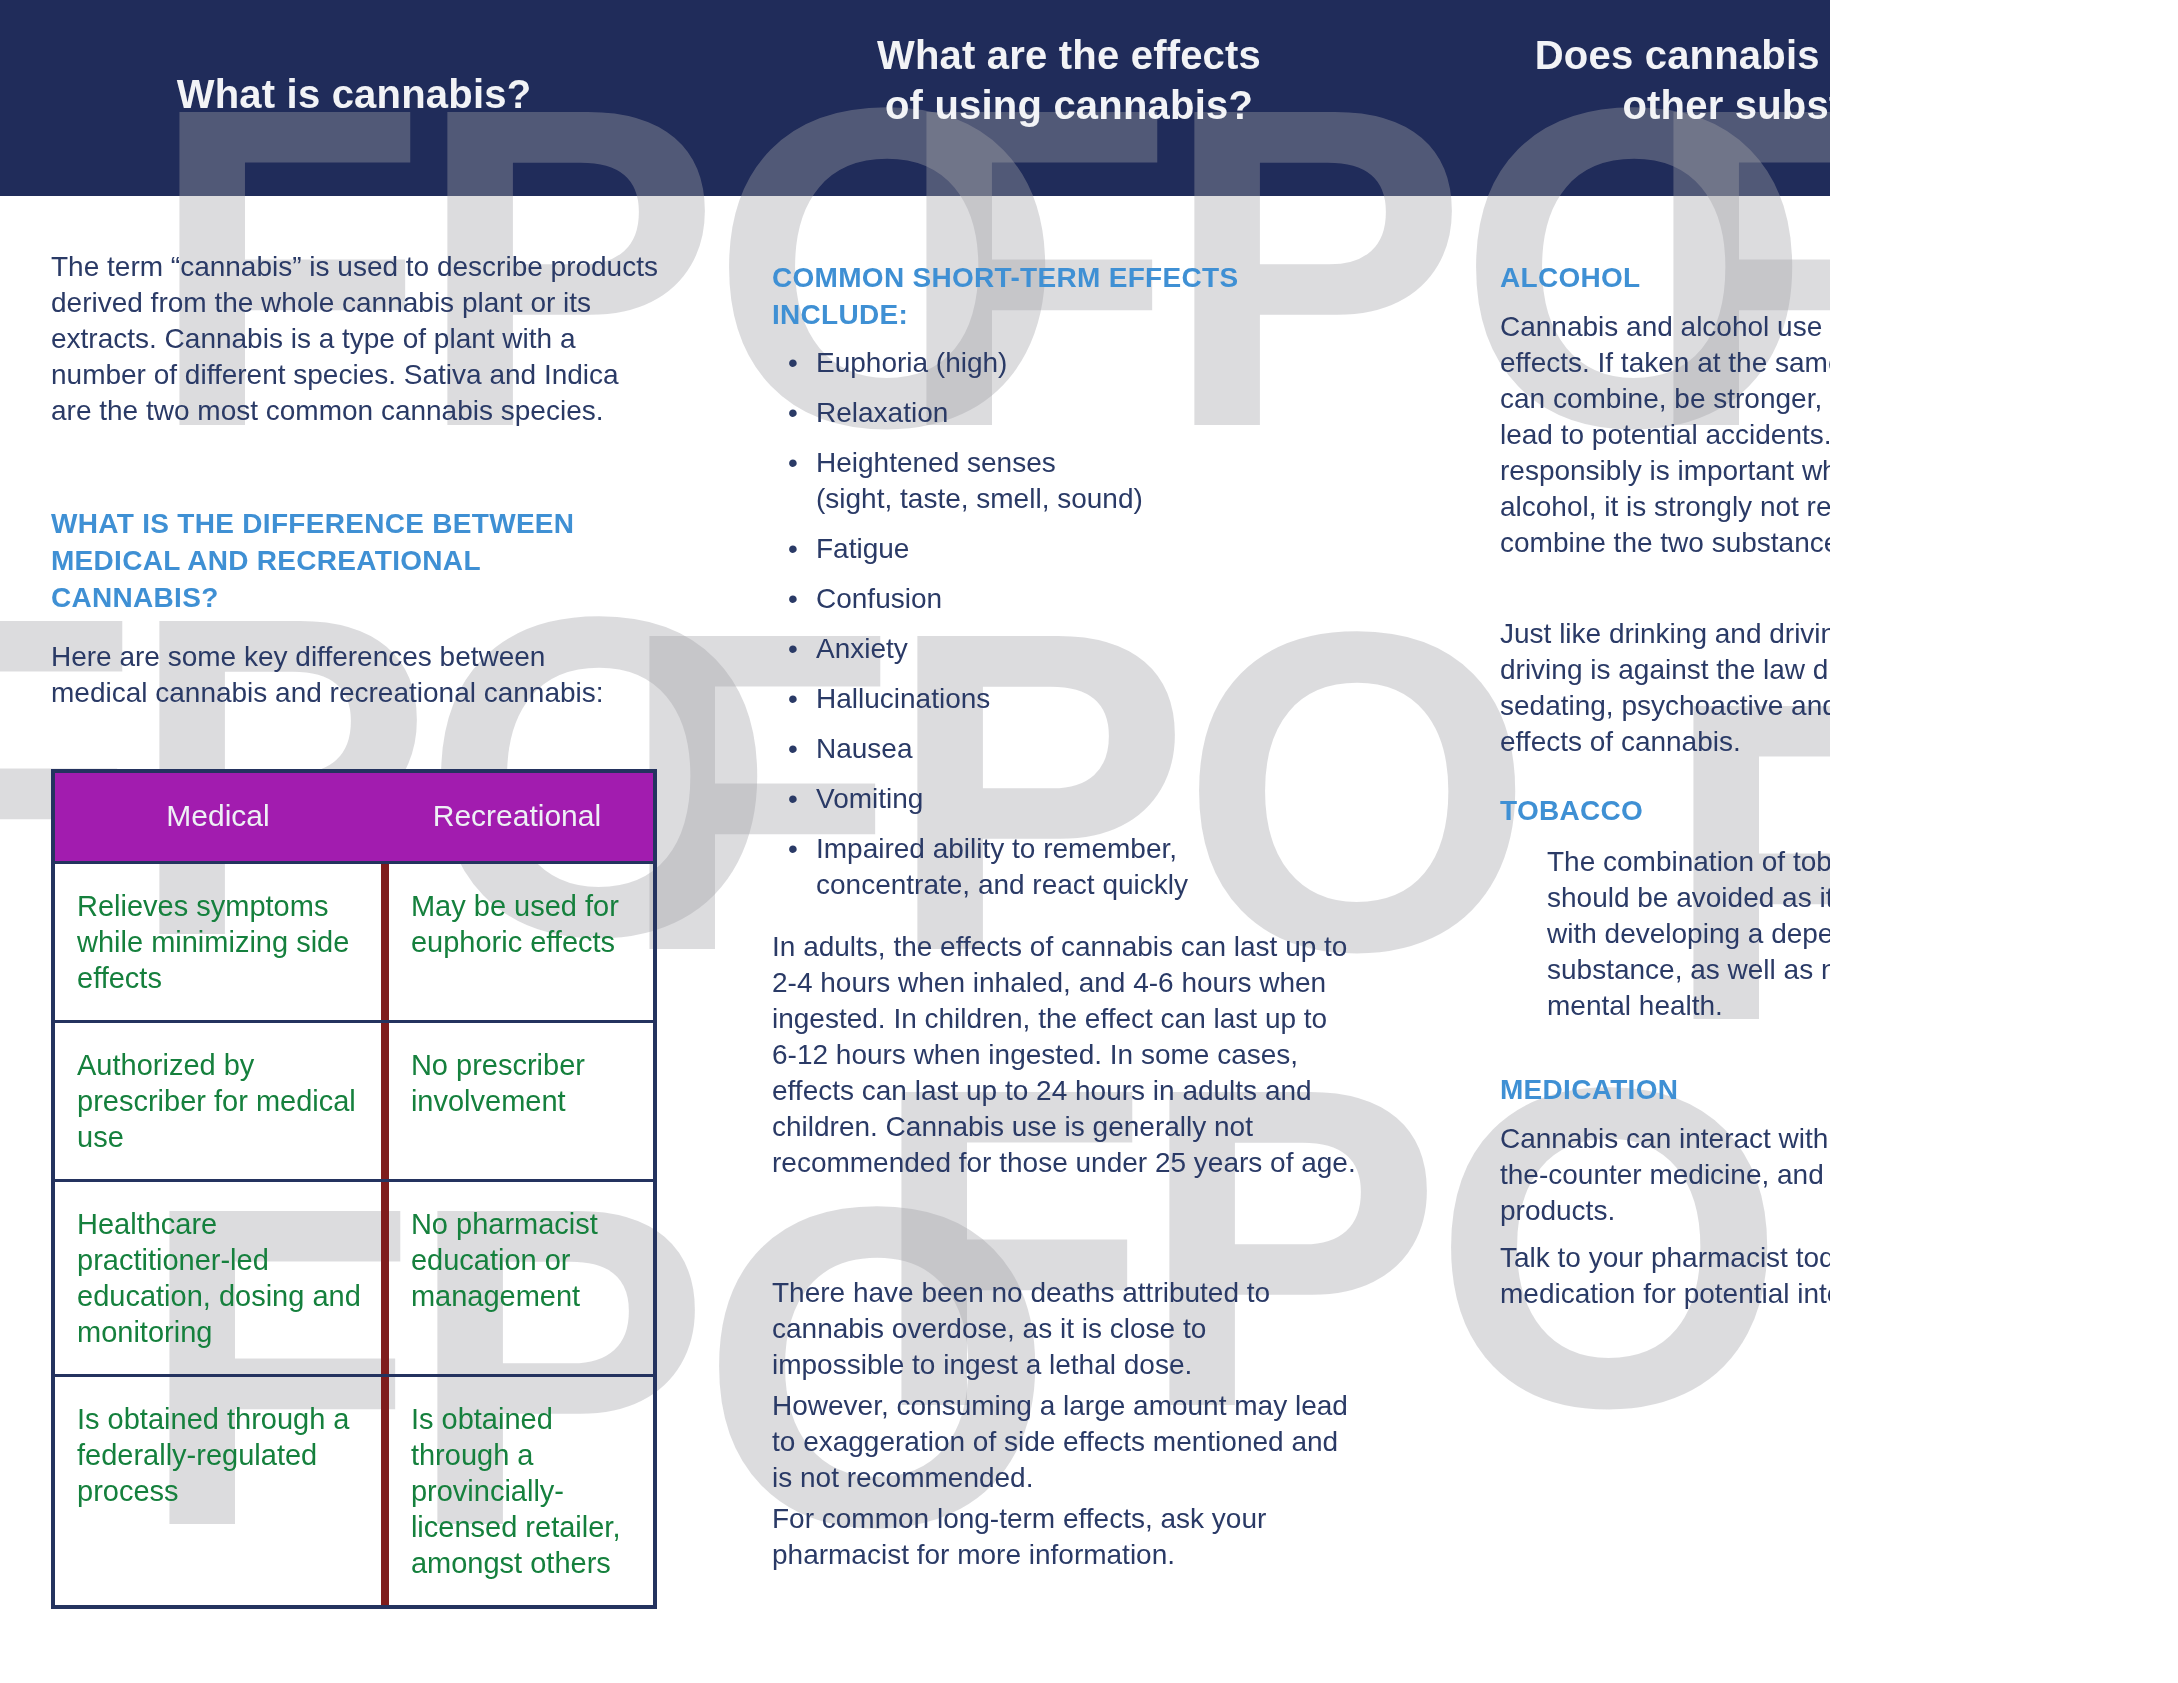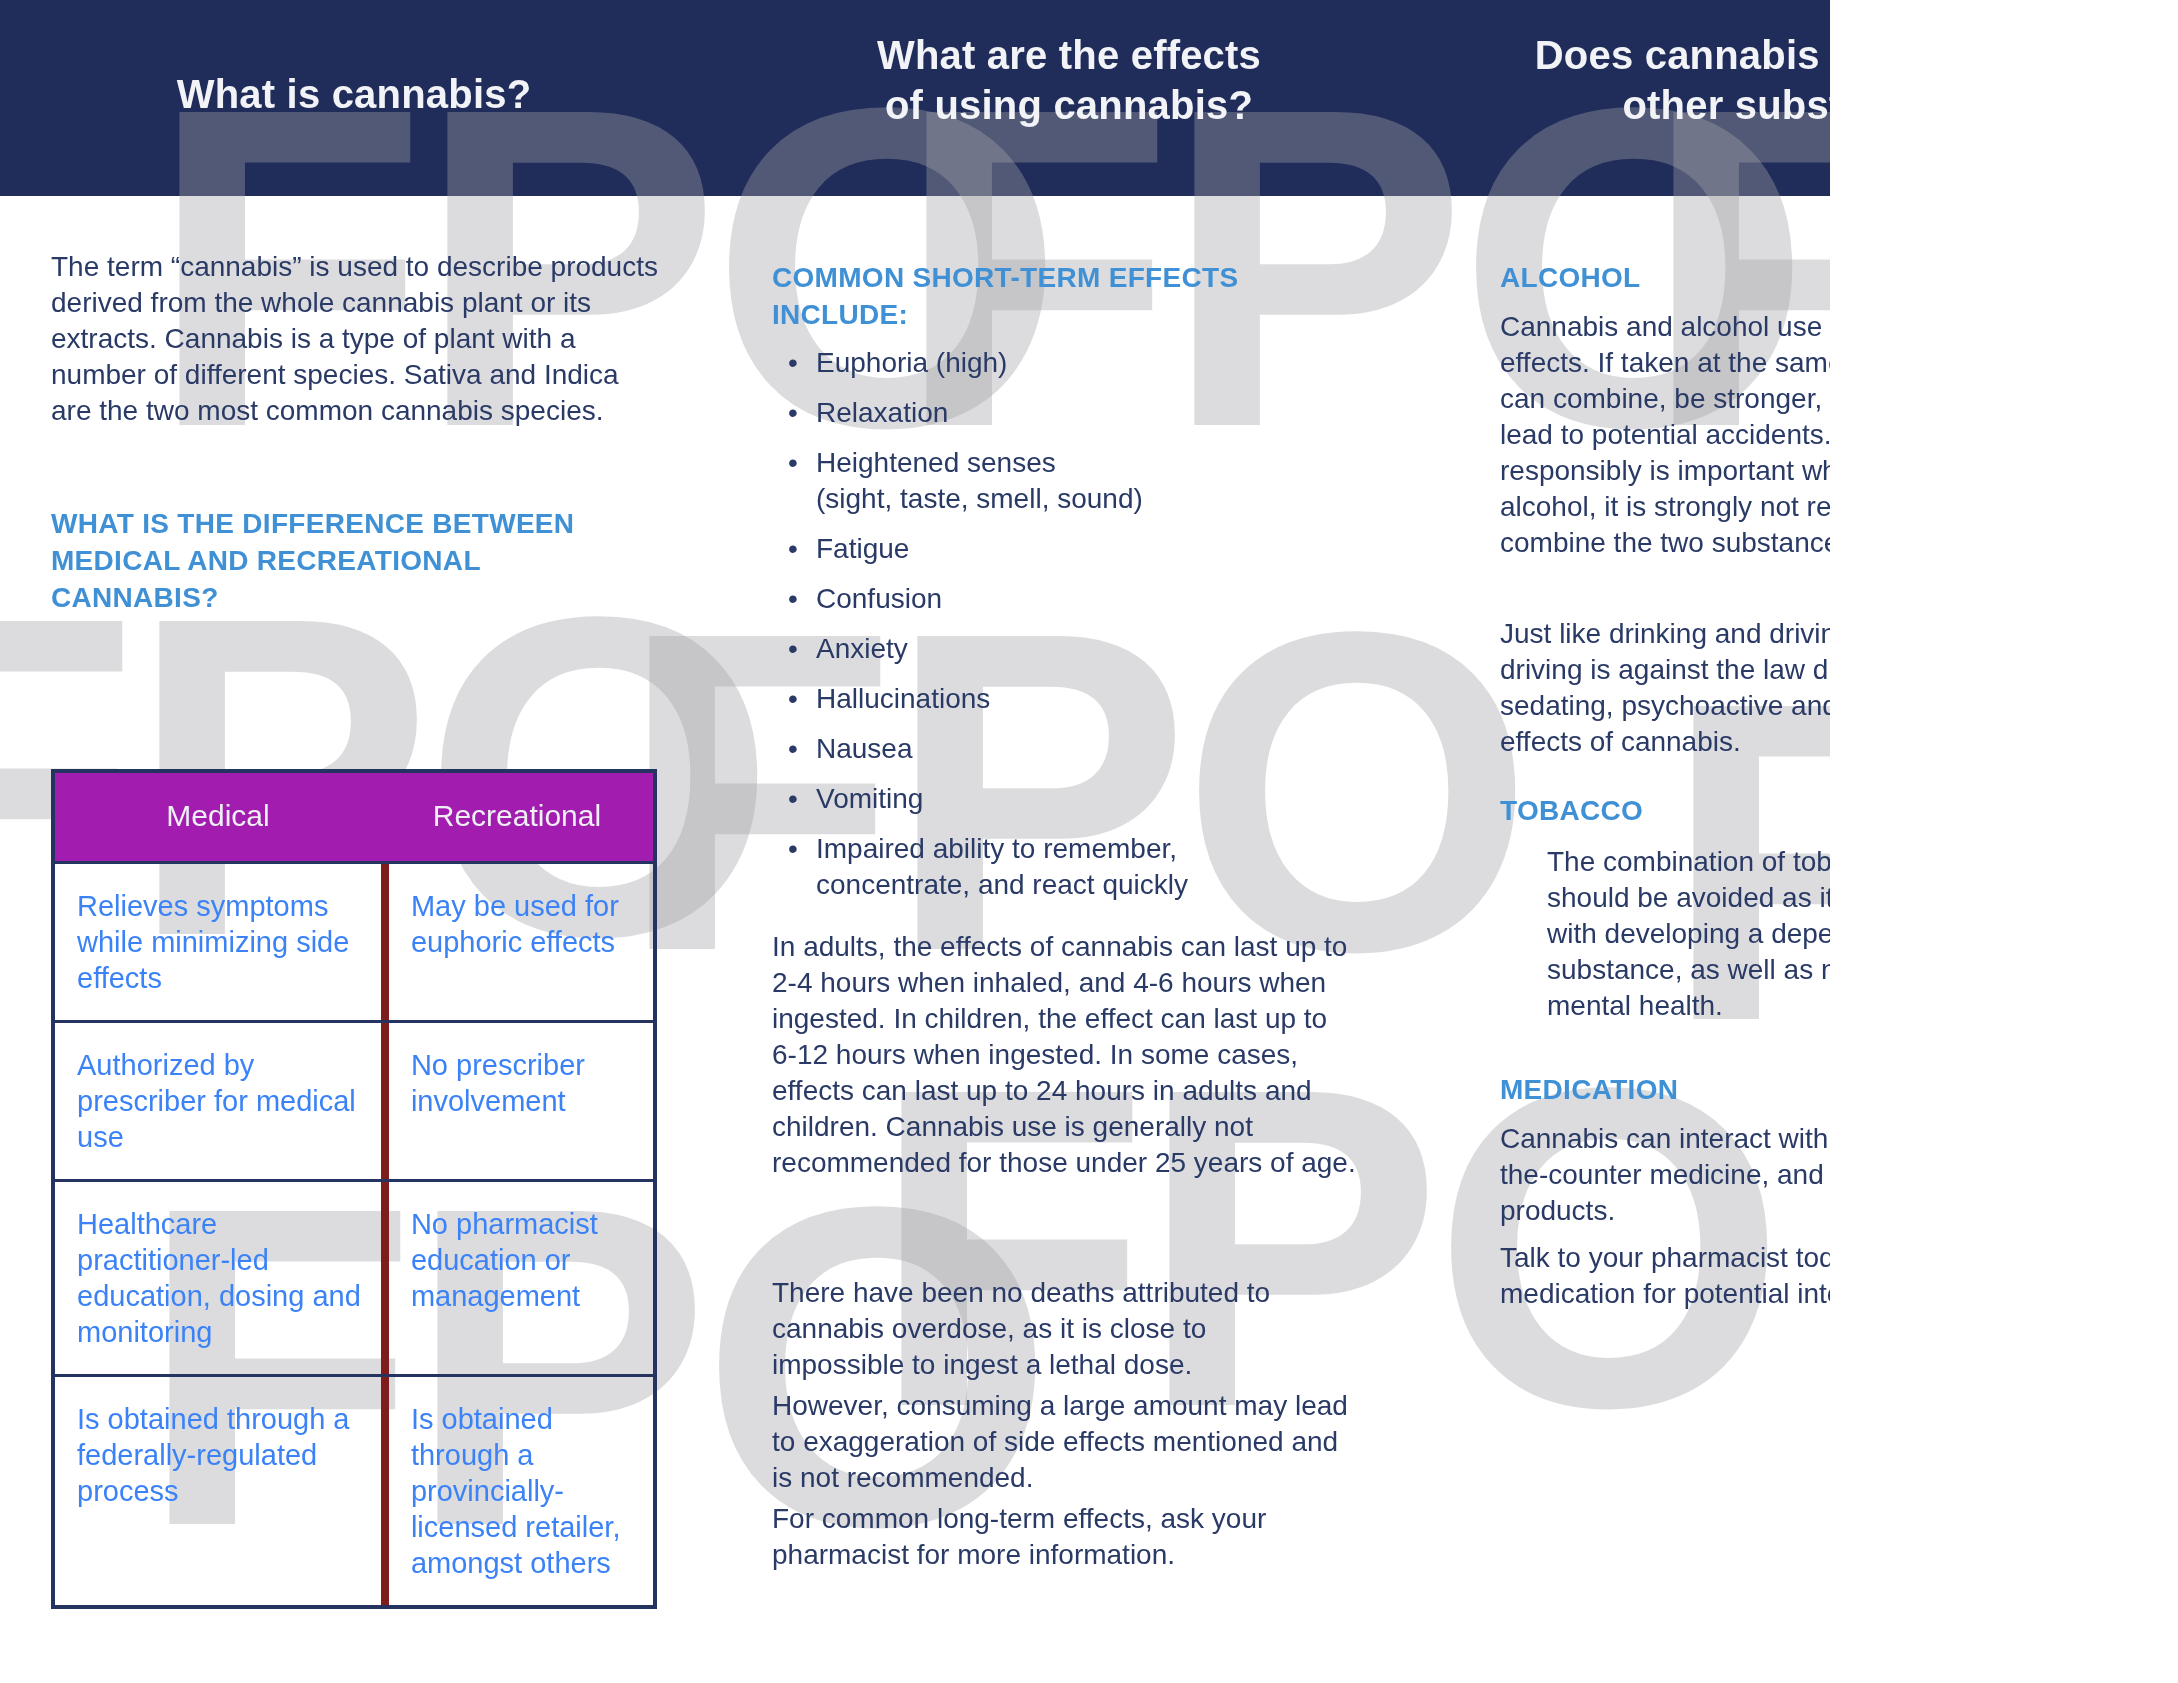--- a/index.html
+++ b/index.html
@@ -54,21 +54,21 @@
   .cmp-head .cell{
     padding:26px 10px 28px 10px;text-align:center;
   }
   .cmp-row{
     display:grid;grid-template-columns:54.5% 45.5%;
     border-top:3px solid #24335f;
   }
   .cmp-row:first-of-type{border-top:none;}
   .cmp-row .cell{
     padding:24px 18px 24px 22px;
-    font-size:29px;line-height:36px;color:#3b82f6;
+    font-size:29px;line-height:36px;color:#15803d;
     box-sizing:border-box;
   }
   .cmp-row .cell + .cell{border-left:8px solid #7f1d1d;}
   
   .bullets{
     position:absolute;left:780px;top:345px;width:594px;z-index:3;
     list-style:none;margin:0;padding:0;
     font-size:28px;line-height:36px;color:#2a3a66;
   }
   .bullets li{
@@ -104,20 +104,21 @@
   <div class="panel-title pt1 ws">What is cannabis?</div>
   <div class="panel-title pt2 ws">What are the effects
 of using cannabis?</div>
   <div class="panel-title pt3 ws">Does cannabis interact with
 other substances?</div>
 
   <div class="blk body-p" style="left:51px;top:249px;width:610px;">The term “cannabis” is used to describe products derived from the whole cannabis plant or its extracts. Cannabis is a type of plant with a number of different species. Sativa and Indica are the two most common cannabis species.</div>
 
   <div class="blk subhead" style="left:51px;top:505px;width:584px;">WHAT IS THE DIFFERENCE BETWEEN MEDICAL AND RECREATIONAL CANNABIS?</div>
 
+  <div class="blk body-p" style="left:51px;top:639px;width:574px;">Here are some key differences between medical cannabis and recreational cannabis:</div>
 
   <div class="cmp-table">
     <div class="cmp-head">
       <div class="cell">Medical</div>
       <div class="cell">Recreational</div>
     </div>
     <div class="cmp-row">
       <div class="cell">Relieves symptoms while minimizing side effects</div>
       <div class="cell">May be used for euphoric effects</div>
     </div>

